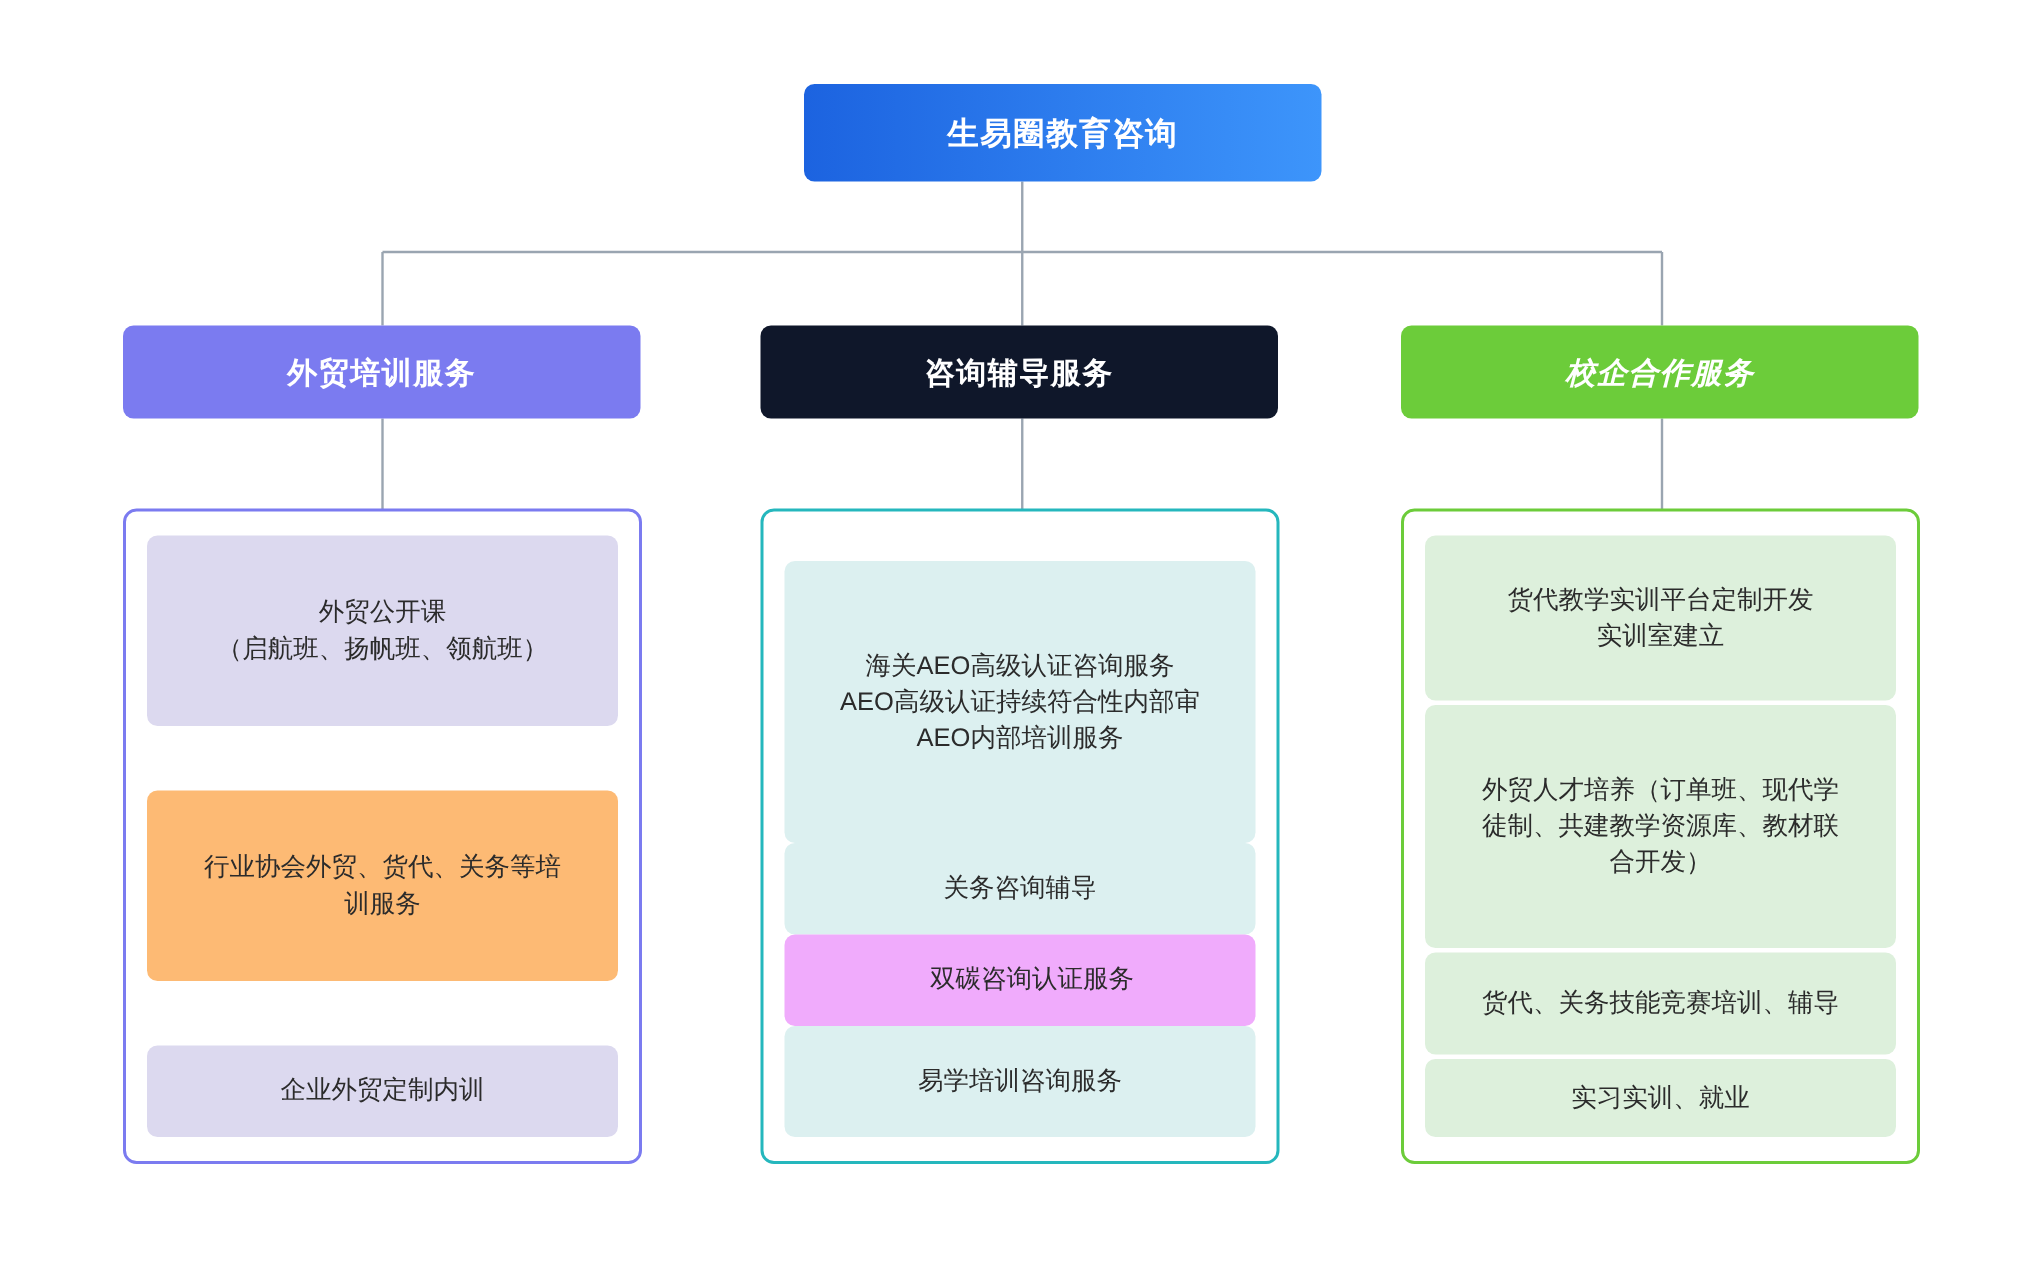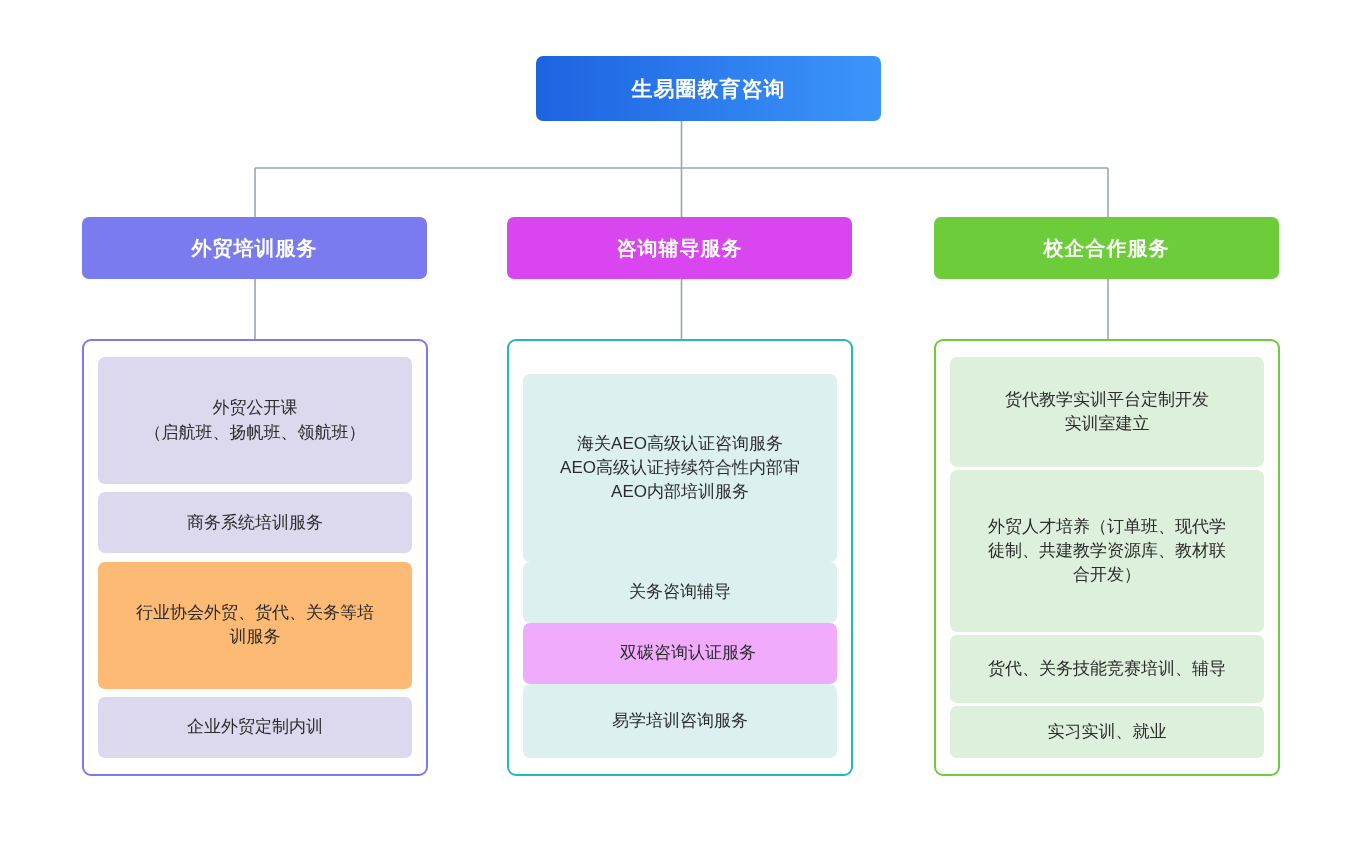--- a/index.html
+++ b/index.html
@@ -121,37 +121,36 @@
     <line id="line-box-1" x1="681.5" y1="279" x2="681.5" y2="340" stroke="#9aa5b1" stroke-width="1.6"></line>
     <line id="line-box-2" x1="1108" y1="279" x2="1108" y2="340" stroke="#9aa5b1" stroke-width="1.6"></line>
   </svg>
 
   <div class="root-node" id="root-node" style="background: linear-gradient(90deg, rgb(28, 99, 224) 0%, rgb(61, 149, 251) 100%); margin-left: 27px;">生易圈教育咨询</div>
 
   <div class="branch-header col-0" id="branch-header-0" style="background: rgb(123, 123, 240);">外贸培训服务</div>
   <div class="branch-box col-0" id="branch-box-0" style="border-color: rgb(123, 123, 240);">
       <div class="leaf-card" style="background: rgb(220, 217, 239); height: 127px;"><span>外贸公开课
 （启航班、扬帆班、领航班）</span></div>
-      <div class="leaf-card" style="background: rgb(220, 217, 239); height: 61px;"><span>商务系统培训服务</span></div>
       <div class="leaf-card" style="background: #fdba74; height: 127px;"><span>行业协会外贸、货代、关务等培
 训服务</span></div>
       <div class="leaf-card" style="background: rgb(220, 217, 239); height: 61px;"><span>企业外贸定制内训</span></div>
     </div>
 
-  <div class="branch-header col-1" id="branch-header-1" style="background: #d946ef;">咨询辅导服务</div>
+  <div class="branch-header col-1" id="branch-header-1" style="background: #0f172a;">咨询辅导服务</div>
   <div class="branch-box col-1" id="branch-box-1" style="border-color: rgb(37, 183, 189); justify-content: flex-end;">
       <div class="leaf-card" style="background: rgb(220, 240, 240); height: 188px;"><span>海关AEO高级认证咨询服务
 AEO高级认证持续符合性内部审
 AEO内部培训服务</span></div>
       <div class="leaf-card" style="background: rgb(220, 240, 240); height: 61px;"><span>关务咨询辅导</span></div>
       <div class="leaf-card" style="background: #f0abfc; height: 61px; padding-left: 28px;"><span>双碳咨询认证服务</span></div>
       <div class="leaf-card" style="background: rgb(220, 240, 240); height: 74px;"><span>易学培训咨询服务</span></div>
     </div>
 
-  <div class="branch-header col-2" id="branch-header-2" style="background: rgb(108, 204, 58);">校企合作服务</div>
+  <div class="branch-header col-2" id="branch-header-2" style="background: rgb(108, 204, 58); font-style: italic;">校企合作服务</div>
   <div class="branch-box col-2" id="branch-box-2" style="border-color: rgb(108, 204, 58);">
       <div class="leaf-card" style="background: rgb(221, 240, 220); height: 110px;"><span>货代教学实训平台定制开发
 实训室建立</span></div>
       <div class="leaf-card" style="background: rgb(221, 240, 220); height: 162px;"><span>外贸人才培养（订单班、现代学
 徒制、共建教学资源库、教材联
 合开发）</span></div>
       <div class="leaf-card" style="background: rgb(221, 240, 220); height: 68px;"><span>货代、关务技能竞赛培训、辅导</span></div>
       <div class="leaf-card" style="background: rgb(221, 240, 220); height: 52px;"><span>实习实训、就业</span></div>
     </div>
 

